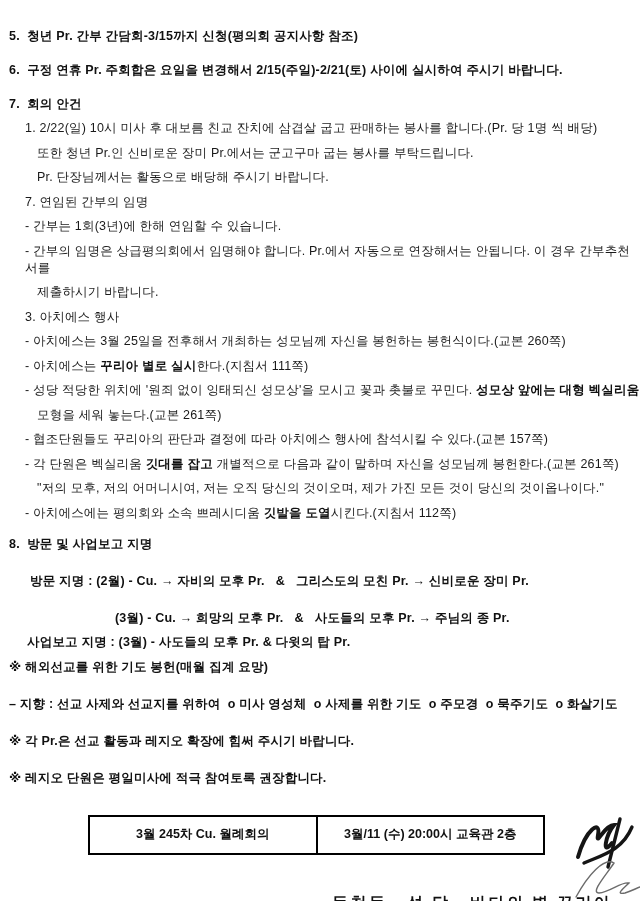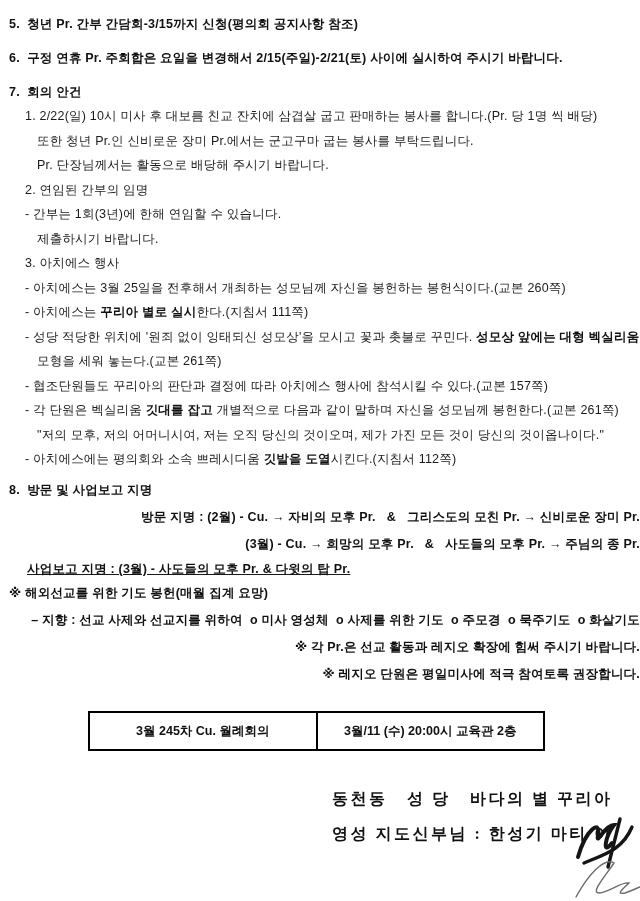--- a/index.html
+++ b/index.html
@@ -3,43 +3,43 @@
 <meta charset="utf-8">
 <style>
   * { margin:0; padding:0; box-sizing:border-box; }
   html,body { background:#ffffff; }
   .page {
     position:relative;
     width:640px; height:901px;
     background:#ffffff;
     color:#1a1a1a;
     font-family:"Liberation Sans","DejaVu Sans",sans-serif;
-    padding-top:8px;
+    padding-top:20px;
     overflow:hidden;
   }
   
   .line {
     font-size:12.5px;
     line-height:17px;
     margin-top:7.5px;
     white-space:pre-wrap;
     letter-spacing:0.2px;
   }
   .seg { color:#1a1a1a; }
   .seg.b { font-weight:700; color:#111; }
   
   .ind0 { padding-left:9px;  }
   .ind1 { padding-left:25px; }
   .ind2 { padding-left:37px; }
-  .ind3 { padding-left:27px;text-decoration:underline; }
+  .ind3 { padding-left:27px; }
   .ind4 { padding-left:30px; }
   .ind5 { padding-left:115px;}
   
   .g0 { margin-top:7.5px; }
-  .g1 { margin-top:10px;text-align:right;  }
+  .g1 { margin-top:20px;  }
   .g2 { margin-top:17px;  }
   .g3 {  }
   .g4 { margin-top:14px;  }
   
   .meeting-table {
     margin:28px 0 0 88px;
     width:457px;
     border-collapse:collapse;
     table-layout:fixed;
   }
@@ -77,22 +77,23 @@
 
 <div class="page">
 
   <div id="doc-lines">
       <div class="line ind0 g0"><span class="seg b">5.  청년 Pr. 간부 간담회-3/15까지 신청(평의회 공지사항 참조)</span></div>
       <div class="line ind0 g2"><span class="seg b">6.  구정 연휴 Pr. 주회합은 요일을 변경해서 2/15(주일)-2/21(토) 사이에 실시하여 주시기 바랍니다.</span></div>
       <div class="line ind0 g2"><span class="seg b">7.  회의 안건</span></div>
       <div class="line ind1 g0"><span class="seg">1. 2/22(일) 10시 미사 후 대보름 친교 잔치에 삼겹살 굽고 판매하는 봉사를 합니다.(Pr. 당 1명 씩 배당)</span></div>
       <div class="line ind2 g0"><span class="seg">또한 청년 Pr.인 신비로운 장미 Pr.에서는 군고구마 굽는 봉사를 부탁드립니다.</span></div>
       <div class="line ind2 g0"><span class="seg">Pr. 단장님께서는 활동으로 배당해 주시기 바랍니다.</span></div>
-      <div class="line ind1 g0"><span class="seg">2. 연임된 간부의 임명</span></div>
+      <div class="line ind1 g0"><span class="seg">7. 연임된 간부의 임명</span></div>
       <div class="line ind1 g0"><span class="seg">- 간부는 1회(3년)에 한해 연임할 수 있습니다.</span></div>
+      <div class="line ind1 g0"><span class="seg">- 간부의 임명은 상급평의회에서 임명해야 합니다. Pr.에서 자동으로 연장해서는 안됩니다. 이 경우 간부추천서를</span></div>
       <div class="line ind2 g0"><span class="seg">제출하시기 바랍니다.</span></div>
       <div class="line ind1 g0"><span class="seg">3. 아치에스 행사</span></div>
       <div class="line ind1 g0"><span class="seg">- 아치에스는 3월 25일을 전후해서 개최하는 성모님께 자신을 봉헌하는 봉헌식이다.(교본 260쪽)</span></div>
       <div class="line ind1 g0"><span class="seg">- 아치에스는 </span><span class="seg b">꾸리아 별로 실시</span><span class="seg">한다.(지침서 111쪽)</span></div>
       <div class="line ind1 g0"><span class="seg">- 성당 적당한 위치에 '원죄 없이 잉태되신 성모상'을 모시고 꽃과 촛불로 꾸민다. </span><span class="seg b">성모상 앞에는 대형 벡실리움</span></div>
       <div class="line ind2 g0"><span class="seg">모형을 세워 놓는다.(교본 261쪽)</span></div>
       <div class="line ind1 g0"><span class="seg">- 협조단원들도 꾸리아의 판단과 결정에 따라 아치에스 행사에 참석시킬 수 있다.(교본 157쪽)</span></div>
       <div class="line ind1 g0"><span class="seg">- 각 단원은 벡실리움 </span><span class="seg b">깃대를 잡고</span><span class="seg"> 개별적으로 다음과 같이 말하며 자신을 성모님께 봉헌한다.(교본 261쪽)</span></div>
       <div class="line ind2 g0"><span class="seg">"저의 모후, 저의 어머니시여, 저는 오직 당신의 것이오며, 제가 가진 모든 것이 당신의 것이옵나이다."</span></div>
       <div class="line ind1 g0"><span class="seg">- 아치에스에는 평의회와 소속 쁘레시디움 </span><span class="seg b">깃발을 도열</span><span class="seg">시킨다.(지침서 112쪽)</span></div>

